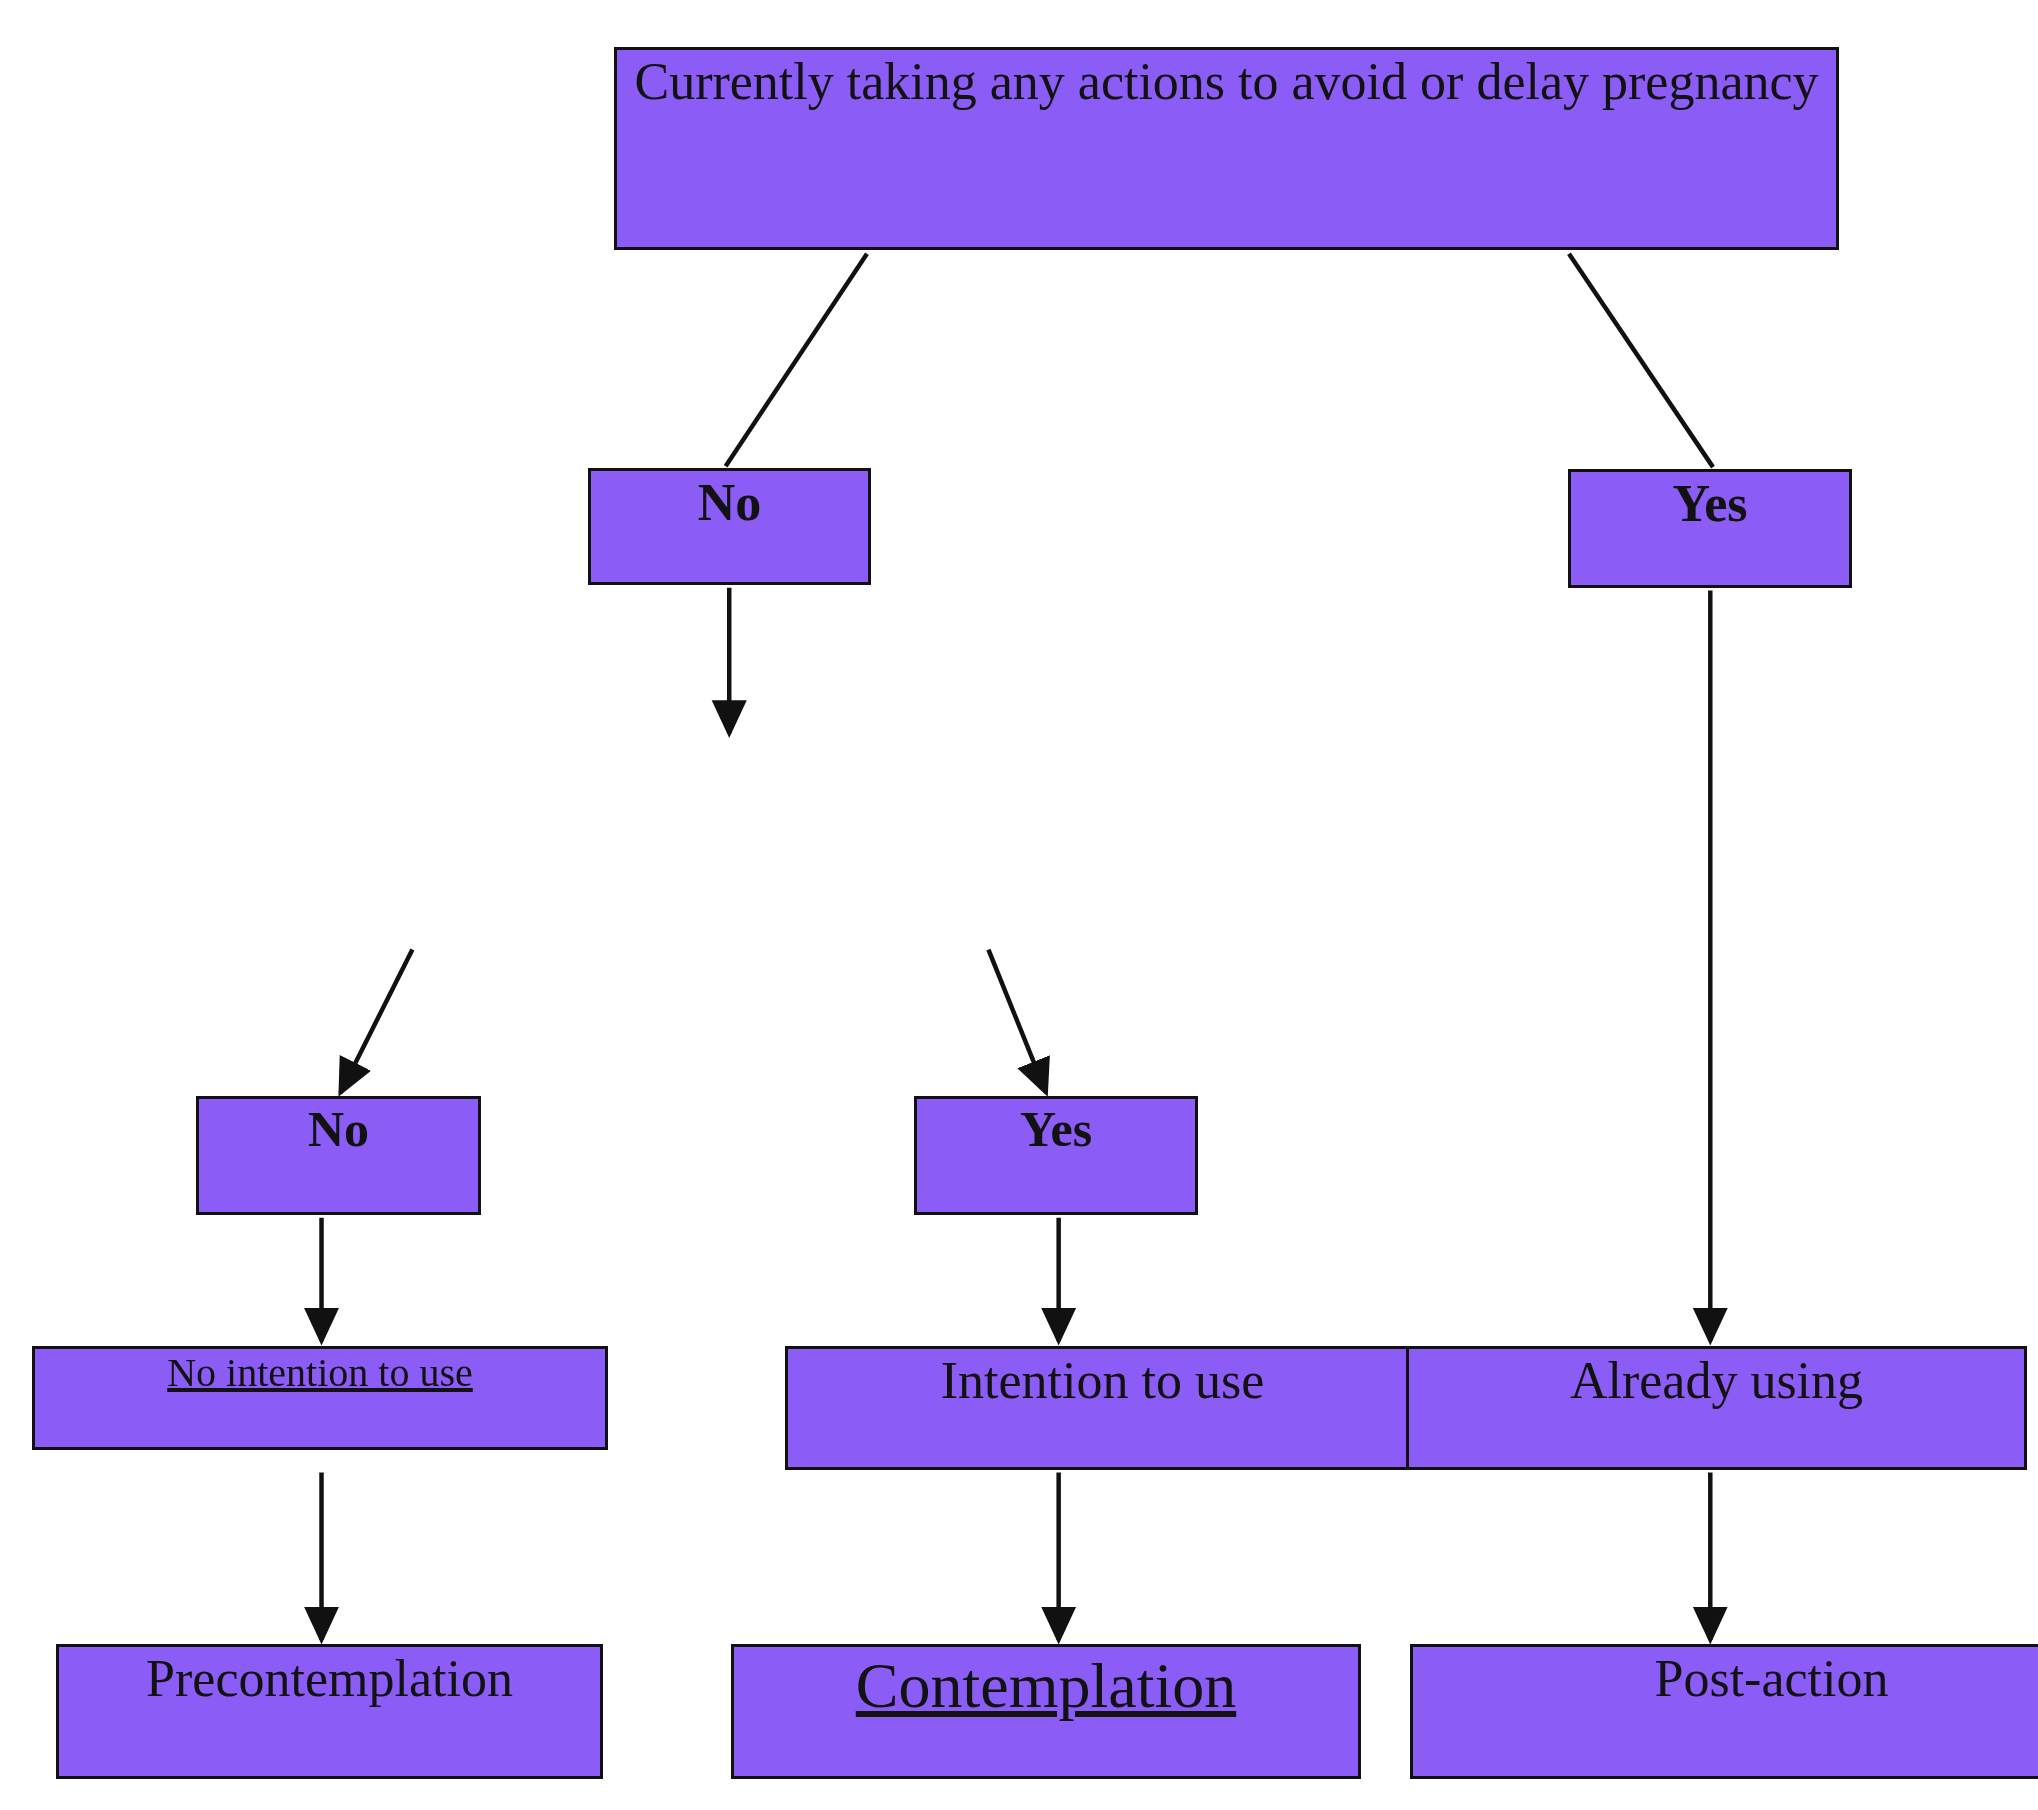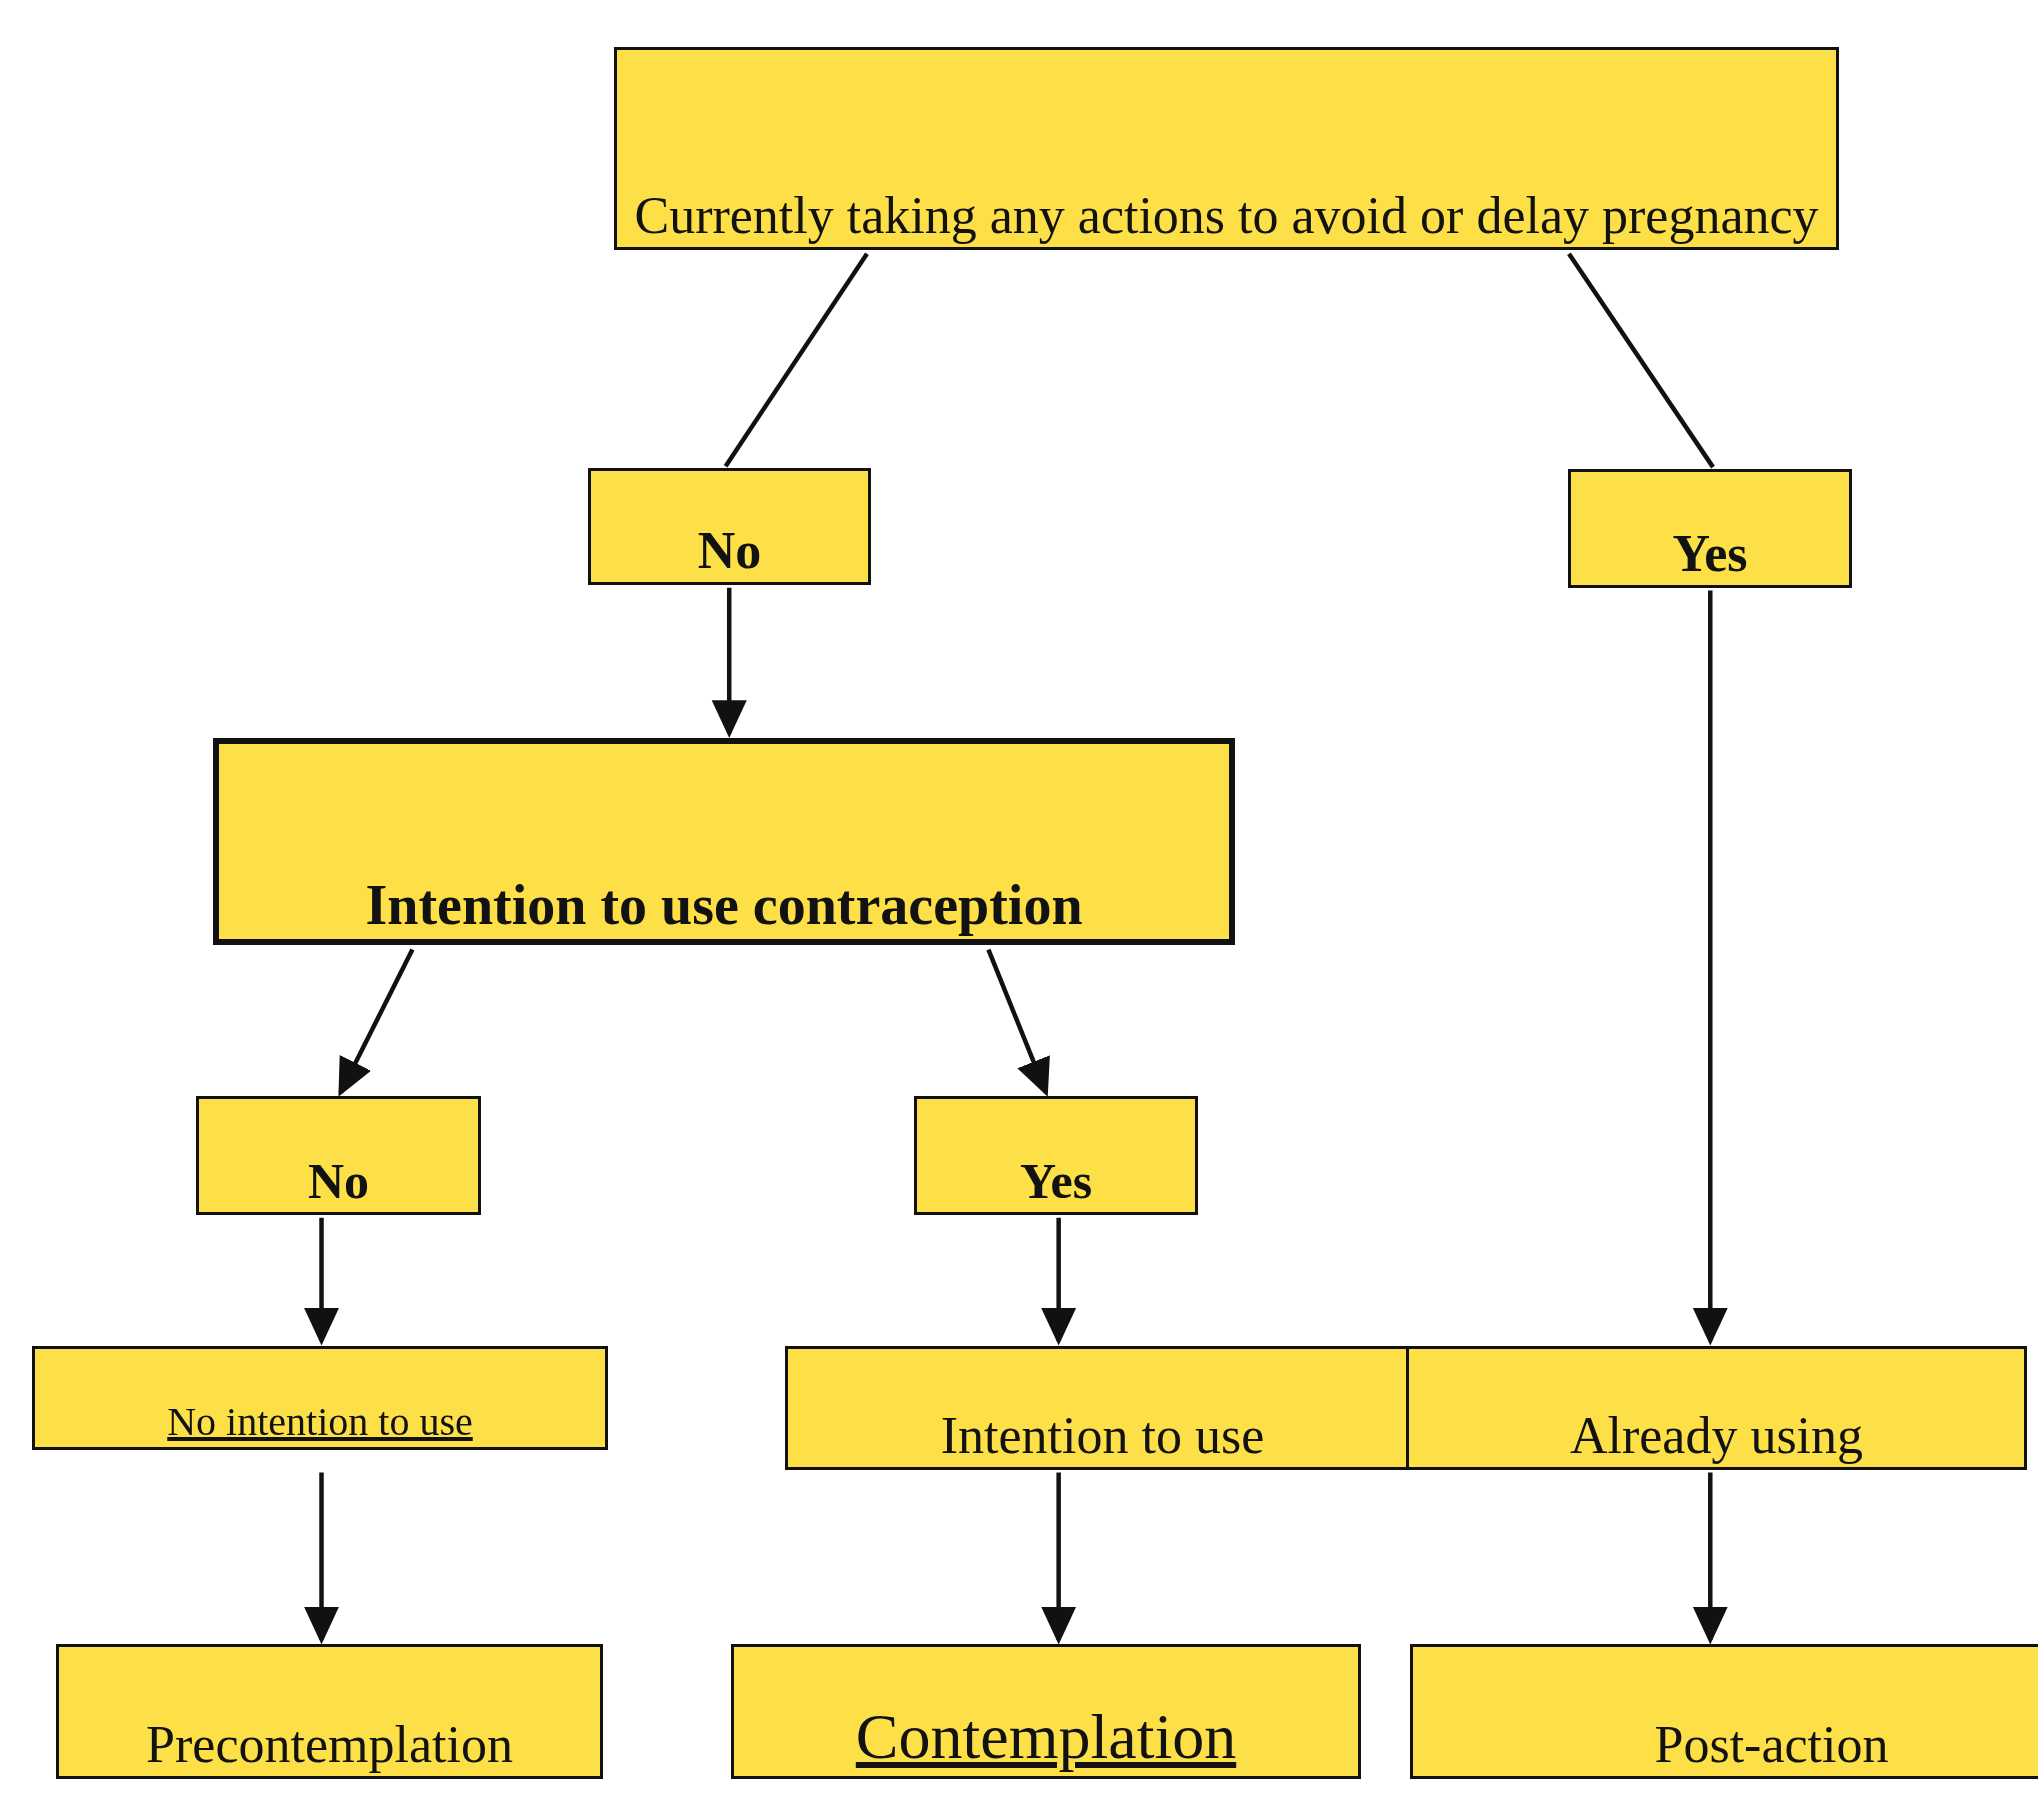--- a/index.html
+++ b/index.html
@@ -23,24 +23,24 @@
     position: absolute;
     left: 0;
     top: 0;
     width: 2039px;
     height: 1810px;
     display: block;
   }
   .node {
     position: absolute;
     box-sizing: border-box;
-    background: #fde047;
+    background: #8b5cf6;
     border: 3.6px solid #111111;
     display: flex;
-    align-items: flex-end;
+    align-items: flex-start;
     justify-content: center;
     text-align: center;
     color: #121212;
     line-height: 1.22;
     font-family: "Liberation Serif", "DejaVu Serif", serif;
   }
   .node.thick { border-width: 6.3px; }
   .node.bold  { font-weight: bold; }
   .node-label {
     display: block;
@@ -81,23 +81,20 @@
   </div>
 
   <div class="node bold" style="left: 588px; top: 468px; width: 283px; height: 117px; font-size: 52px;">
     <span class="node-label">No</span>
   </div>
 
   <div class="node bold" style="left: 1568px; top: 469px; width: 284px; height: 119px; font-size: 52px;">
     <span class="node-label">Yes</span>
   </div>
 
-  <div class="node bold thick" style="left: 213px; top: 738px; width: 1022px; height: 207px; font-size: 56px;">
-    <span class="node-label">Intention to use contraception</span>
-  </div>
 
   <div class="node bold" style="left: 196px; top: 1096px; width: 285px; height: 119px; font-size: 50px;">
     <span class="node-label">No</span>
   </div>
 
   <div class="node bold" style="left: 914px; top: 1096px; width: 284px; height: 119px; font-size: 50px;">
     <span class="node-label">Yes</span>
   </div>
 
   <div class="node" style="left: 32px; top: 1346px; width: 576px; height: 104px; font-size: 40px; text-decoration: underline;">

